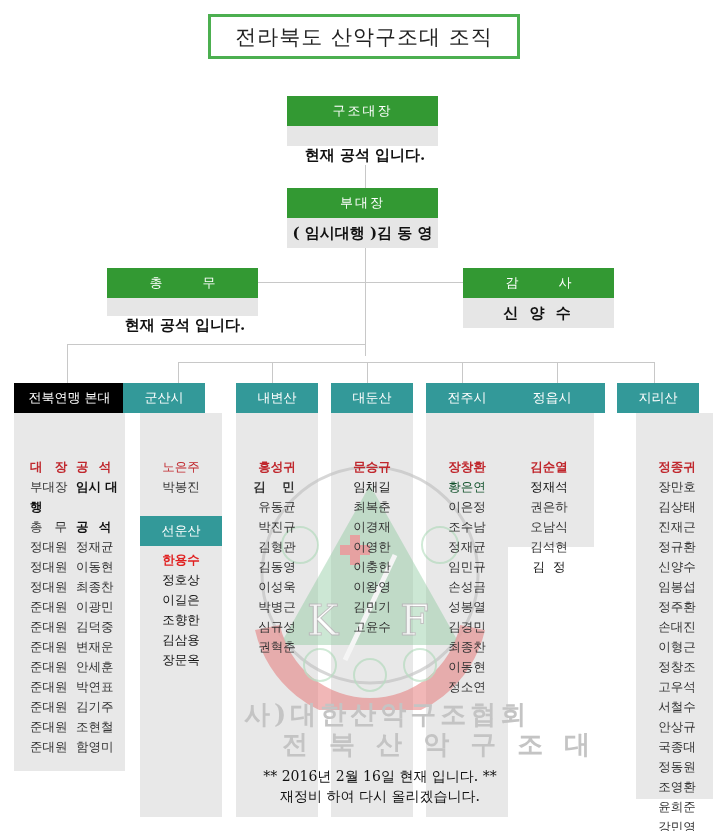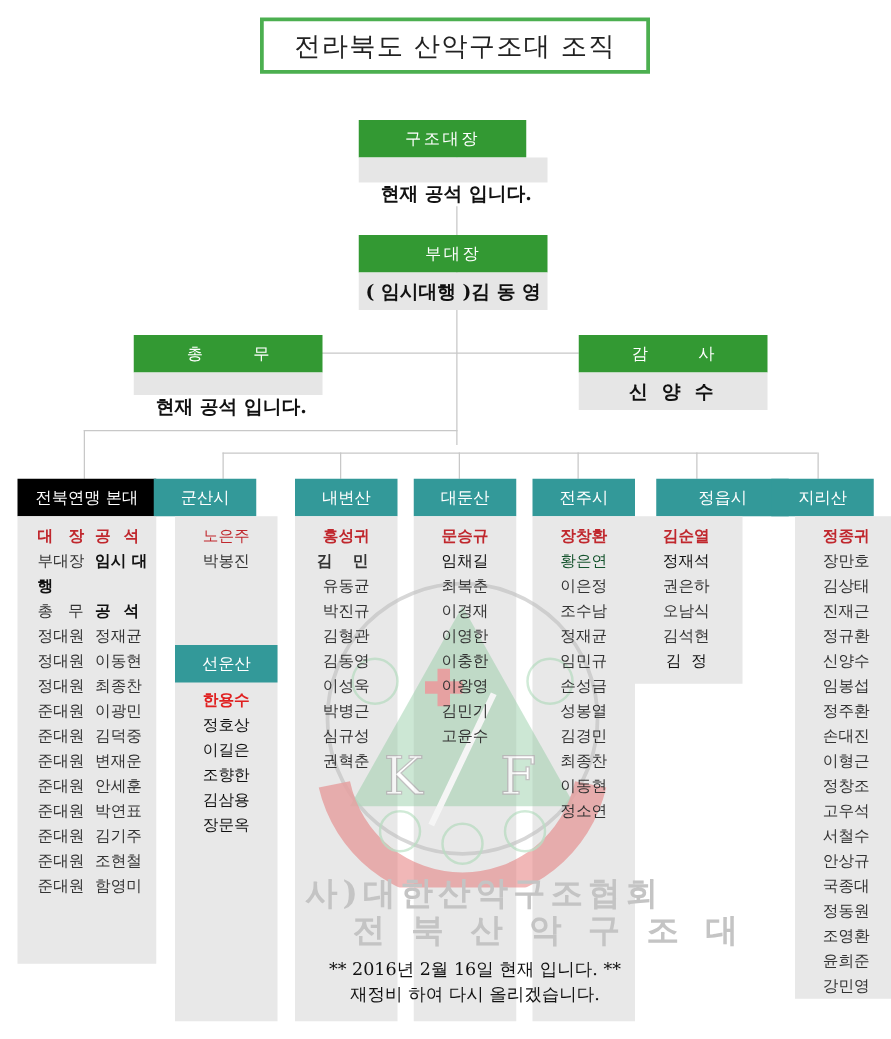--- a/index.html
+++ b/index.html
@@ -32,21 +32,21 @@
       color: #fff; font-size: 13px;
       display: flex; align-items: center; justify-content: center;
     }
     .col-head.teal { background: #339999; }
     .col-head.navy { background: #000000; }
 
     .col-body {
       position: absolute; top: 413px; background: #e8e8e8;
       padding-top: 6px;
     }
-    .col-body ul { list-style: none; }
+    .col-body ul { list-style: none; margin-top: 38px; }
     .col-body li {
       text-align: center; font-size: 12.5px; line-height: 20px; color: #333;
       position: relative; z-index: 3;
     }
     .col-body li.red { color: #c0272d; }
     .col-body li.bold { font-weight: bold; }
 
     .hq li { text-align: left; padding-left: 16px; }
     .hq li .role { display: inline-block; width: 46px; }
     .hq li .role.spaced { letter-spacing: 4px; }
@@ -79,40 +79,40 @@
 <div class="line" style="left:67px; top:344px; width:299px; height:1px;"></div>
 <div class="line" style="left:67px; top:344px; width:1px; height:39px;"></div>
 <div class="line" style="left:178px; top:362px; width:476px; height:1px;"></div>
 <div class="line" style="left:178px; top:362px; width:1px; height:21px;"></div>
 <div class="line" style="left:272px; top:362px; width:1px; height:21px;"></div>
 <div class="line" style="left:367px; top:362px; width:1px; height:21px;"></div>
 <div class="line" style="left:462px; top:362px; width:1px; height:21px;"></div>
 <div class="line" style="left:557px; top:362px; width:1px; height:21px;"></div>
 <div class="line" style="left:654px; top:362px; width:1px; height:21px;"></div>
 
-<div class="green-head" style="left:287px; top:96px; width:134px; height:30px;">구조대장</div>
+<div class="green-head" style="left:287px; top:96px; width:151px; height:30px;">구조대장</div>
 <div class="grey-body" style="left:287px; top:126px; width:151px; height:28px;"></div>
 <div style="position:absolute; left:280px; top:146px; width:170px; text-align:center; font-family:'DejaVu Serif',serif; font-weight:bold; font-size:15px; color:#111; background:#fff;">현재 공석 입니다.</div>
 
 <div class="green-head" style="left:287px; top:188px; width:151px; height:30px;">부대장</div>
 <div class="grey-body" style="left:287px; top:218px; width:151px; height:30px;">( 임시대행 )김 동 영</div>
 
 <div class="green-head" style="left:107px; top:268px; width:151px; height:30px; letter-spacing:18px; padding-left:18px;">총 무</div>
 <div class="grey-body" style="left:107px; top:298px; width:151px; height:30px;"></div>
 <div style="position:absolute; left:100px; top:316px; width:170px; text-align:center; font-family:'DejaVu Serif',serif; font-weight:bold; font-size:15px; color:#111; background:#fff;">현재 공석 입니다.</div>
 
 <div class="green-head" style="left:463px; top:268px; width:151px; height:30px; letter-spacing:18px; padding-left:18px;">감 사</div>
 <div class="grey-body" style="left:463px; top:298px; width:151px; height:30px; letter-spacing:3px;">신 양 수</div>
 
 <div class="col-head navy" style="left:14px; width:111px;">전북연맹 본대</div>
 <div class="col-head teal" style="left:123px; width:82px;">군산시</div>
 <div class="col-head teal" style="left:236px; width:82px;">내변산</div>
 <div class="col-head teal" style="left:331px; width:82px;">대둔산</div>
 <div class="col-head teal" style="left:426px; width:82px;">전주시</div>
-<div class="col-head teal" style="left:525px; width:106px;">정읍시</div>
+<div class="col-head teal" style="left:499px; width:106px;">정읍시</div>
 <div class="col-head teal" style="left:617px; width:82px;">지리산</div>
 
 <div class="col-body hq" style="left:14px; width:111px; height:358px;">
   <ul>
     <li class="red"><span class="role spaced">대 장</span><span class="nm spaced">공 석</span></li>
     <li><span class="role">부대장</span><span class="nm bold">임시 대행</span></li>
     <li><span class="role spaced">총 무</span><span class="nm spaced bold">공 석</span></li>
     <li><span class="role">정대원</span><span class="nm">정재균</span></li>
     <li><span class="role">정대원</span><span class="nm">이동현</span></li>
     <li><span class="role">정대원</span><span class="nm">최종찬</span></li>

